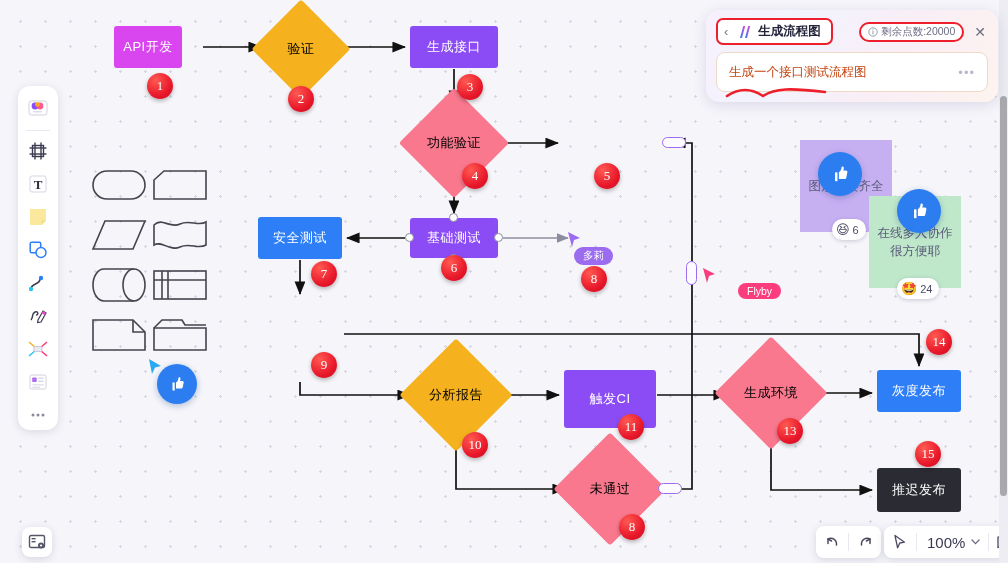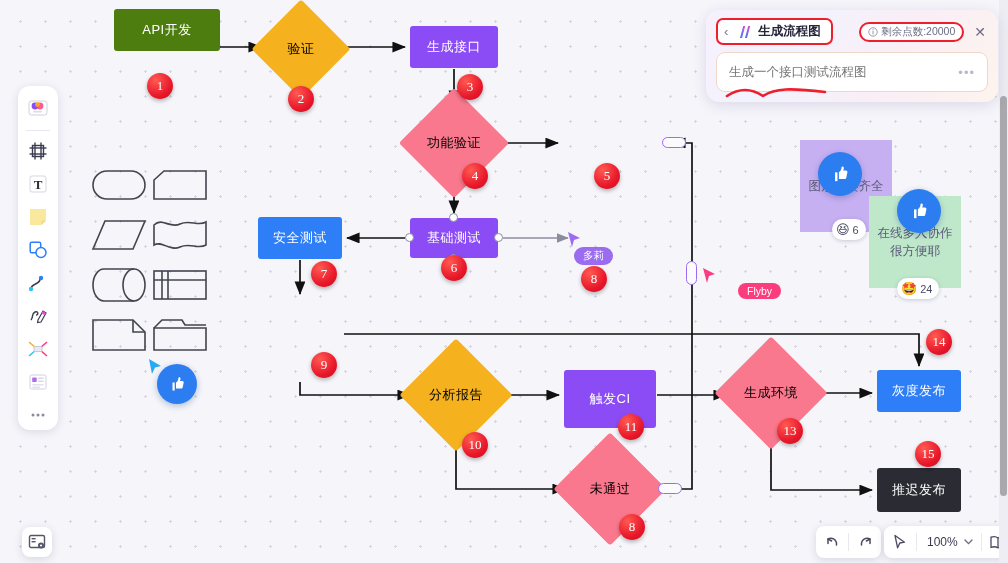--- a/index.html
+++ b/index.html
@@ -197,21 +197,21 @@
   #ai-input-row {
     margin-top: 7px;
     height: 40px;
     background: #fff;
     border: 1px solid #efd8c8;
     border-radius: 9px;
     display: flex; align-items: center;
     padding: 0 12px;
     position: relative;
   }
-  #ai-input-text { font-size: 12.5px; color: #737373; }
+  #ai-input-text { font-size: 12.5px; color: #c2410c; }
   .ai-dots { margin-left: auto; color: #b9b9cc; font-size: 13px; letter-spacing: 1px; }
   .red-underline {
     position: absolute;
     left: 8px; top: 34px;
     width: 130px; height: 12px;
     pointer-events: none;
   }
   
   #bottom-left-btn {
     position: absolute; left: 22px; top: 527px;
@@ -236,21 +236,21 @@
     box-shadow: 0 2px 8px rgba(40,40,80,.15);
     display: flex; align-items: center;
     z-index: 30;
   }
   .bbtn {
     width: 32px; height: 32px;
     display: flex; align-items: center; justify-content: center;
     cursor: pointer; color: #4a4a60;
   }
   .zoom-val {
-    font-size: 12px; color: #3a3a52; padding: 0 2px; cursor: pointer; text-align: center;
+    font-size: 15px; color: #3a3a52; padding: 0 2px; cursor: pointer; text-align: center;
   }
   
   #scrollbar-v {
     position: absolute; right: 0; top: 0;
     width: 9px; height: 563px;
     background: #ededf3;
     z-index: 35;
   }
   #scrollbar-thumb {
     position: absolute; right: 1px; top: 96px;
@@ -445,21 +445,21 @@
       </svg>
     </div>
     <div class="shape-cell">
       <svg width="56" height="36" viewBox="0 0 56 36" fill="none" stroke="#44444f" stroke-width="1.6">
         <path d="M2,11 H54 V33 H2 Z"></path>
         <path d="M2,11 L10,3 H30 L33,8 H54"></path>
       </svg>
     </div>
   </div>
 
-  <div class="node rect" style="left:114px;top:9px;width:106px;height:42px;background:#4d7c0f;">
+  <div class="node rect" style="left:114px;top:26px;width:68px;height:42px;background:#d946ef;">
     <span>API开发</span>
   </div>
   <div class="badge" style="left:147px;top:73px;">1</div>
 
   <div class="node diamond-wrap" style="left:266px;top:14px;width:70px;height:70px;">
     <div class="diamond-shape" style="background:#f5b21e;"></div>
     <span class="diamond-label">验证</span>
   </div>
   <div class="badge" style="left:288px;top:86px;">2</div>
 

